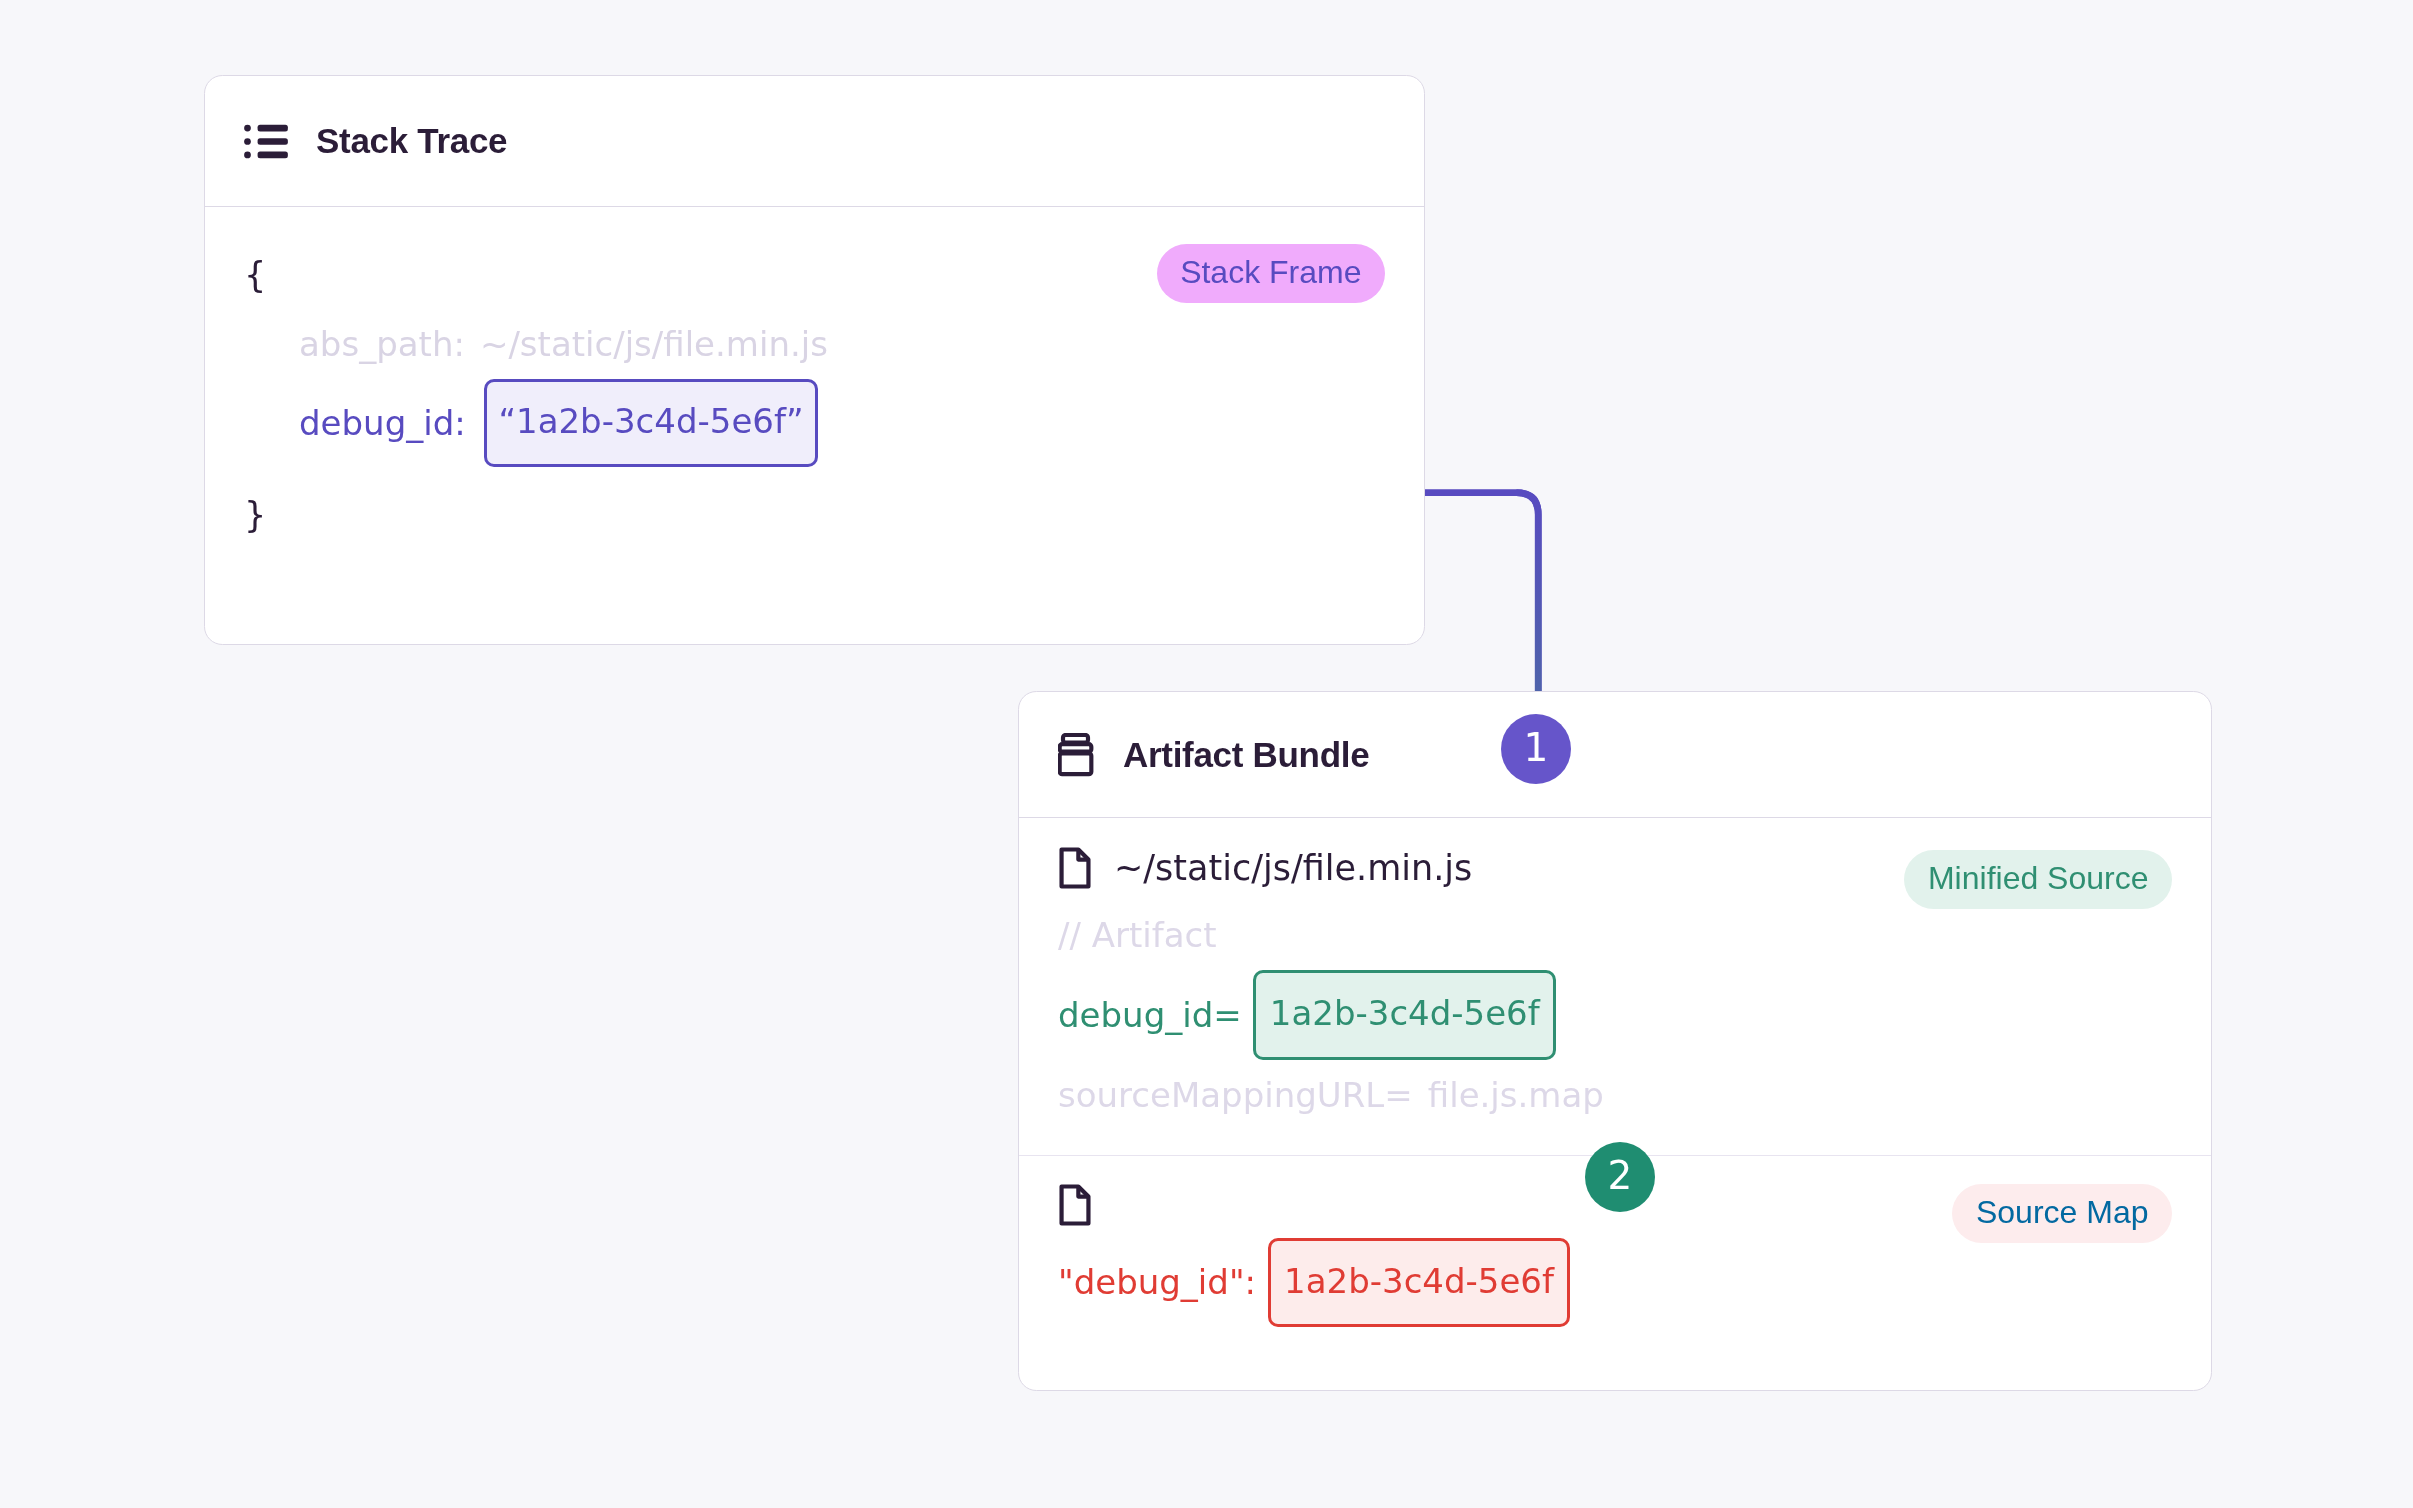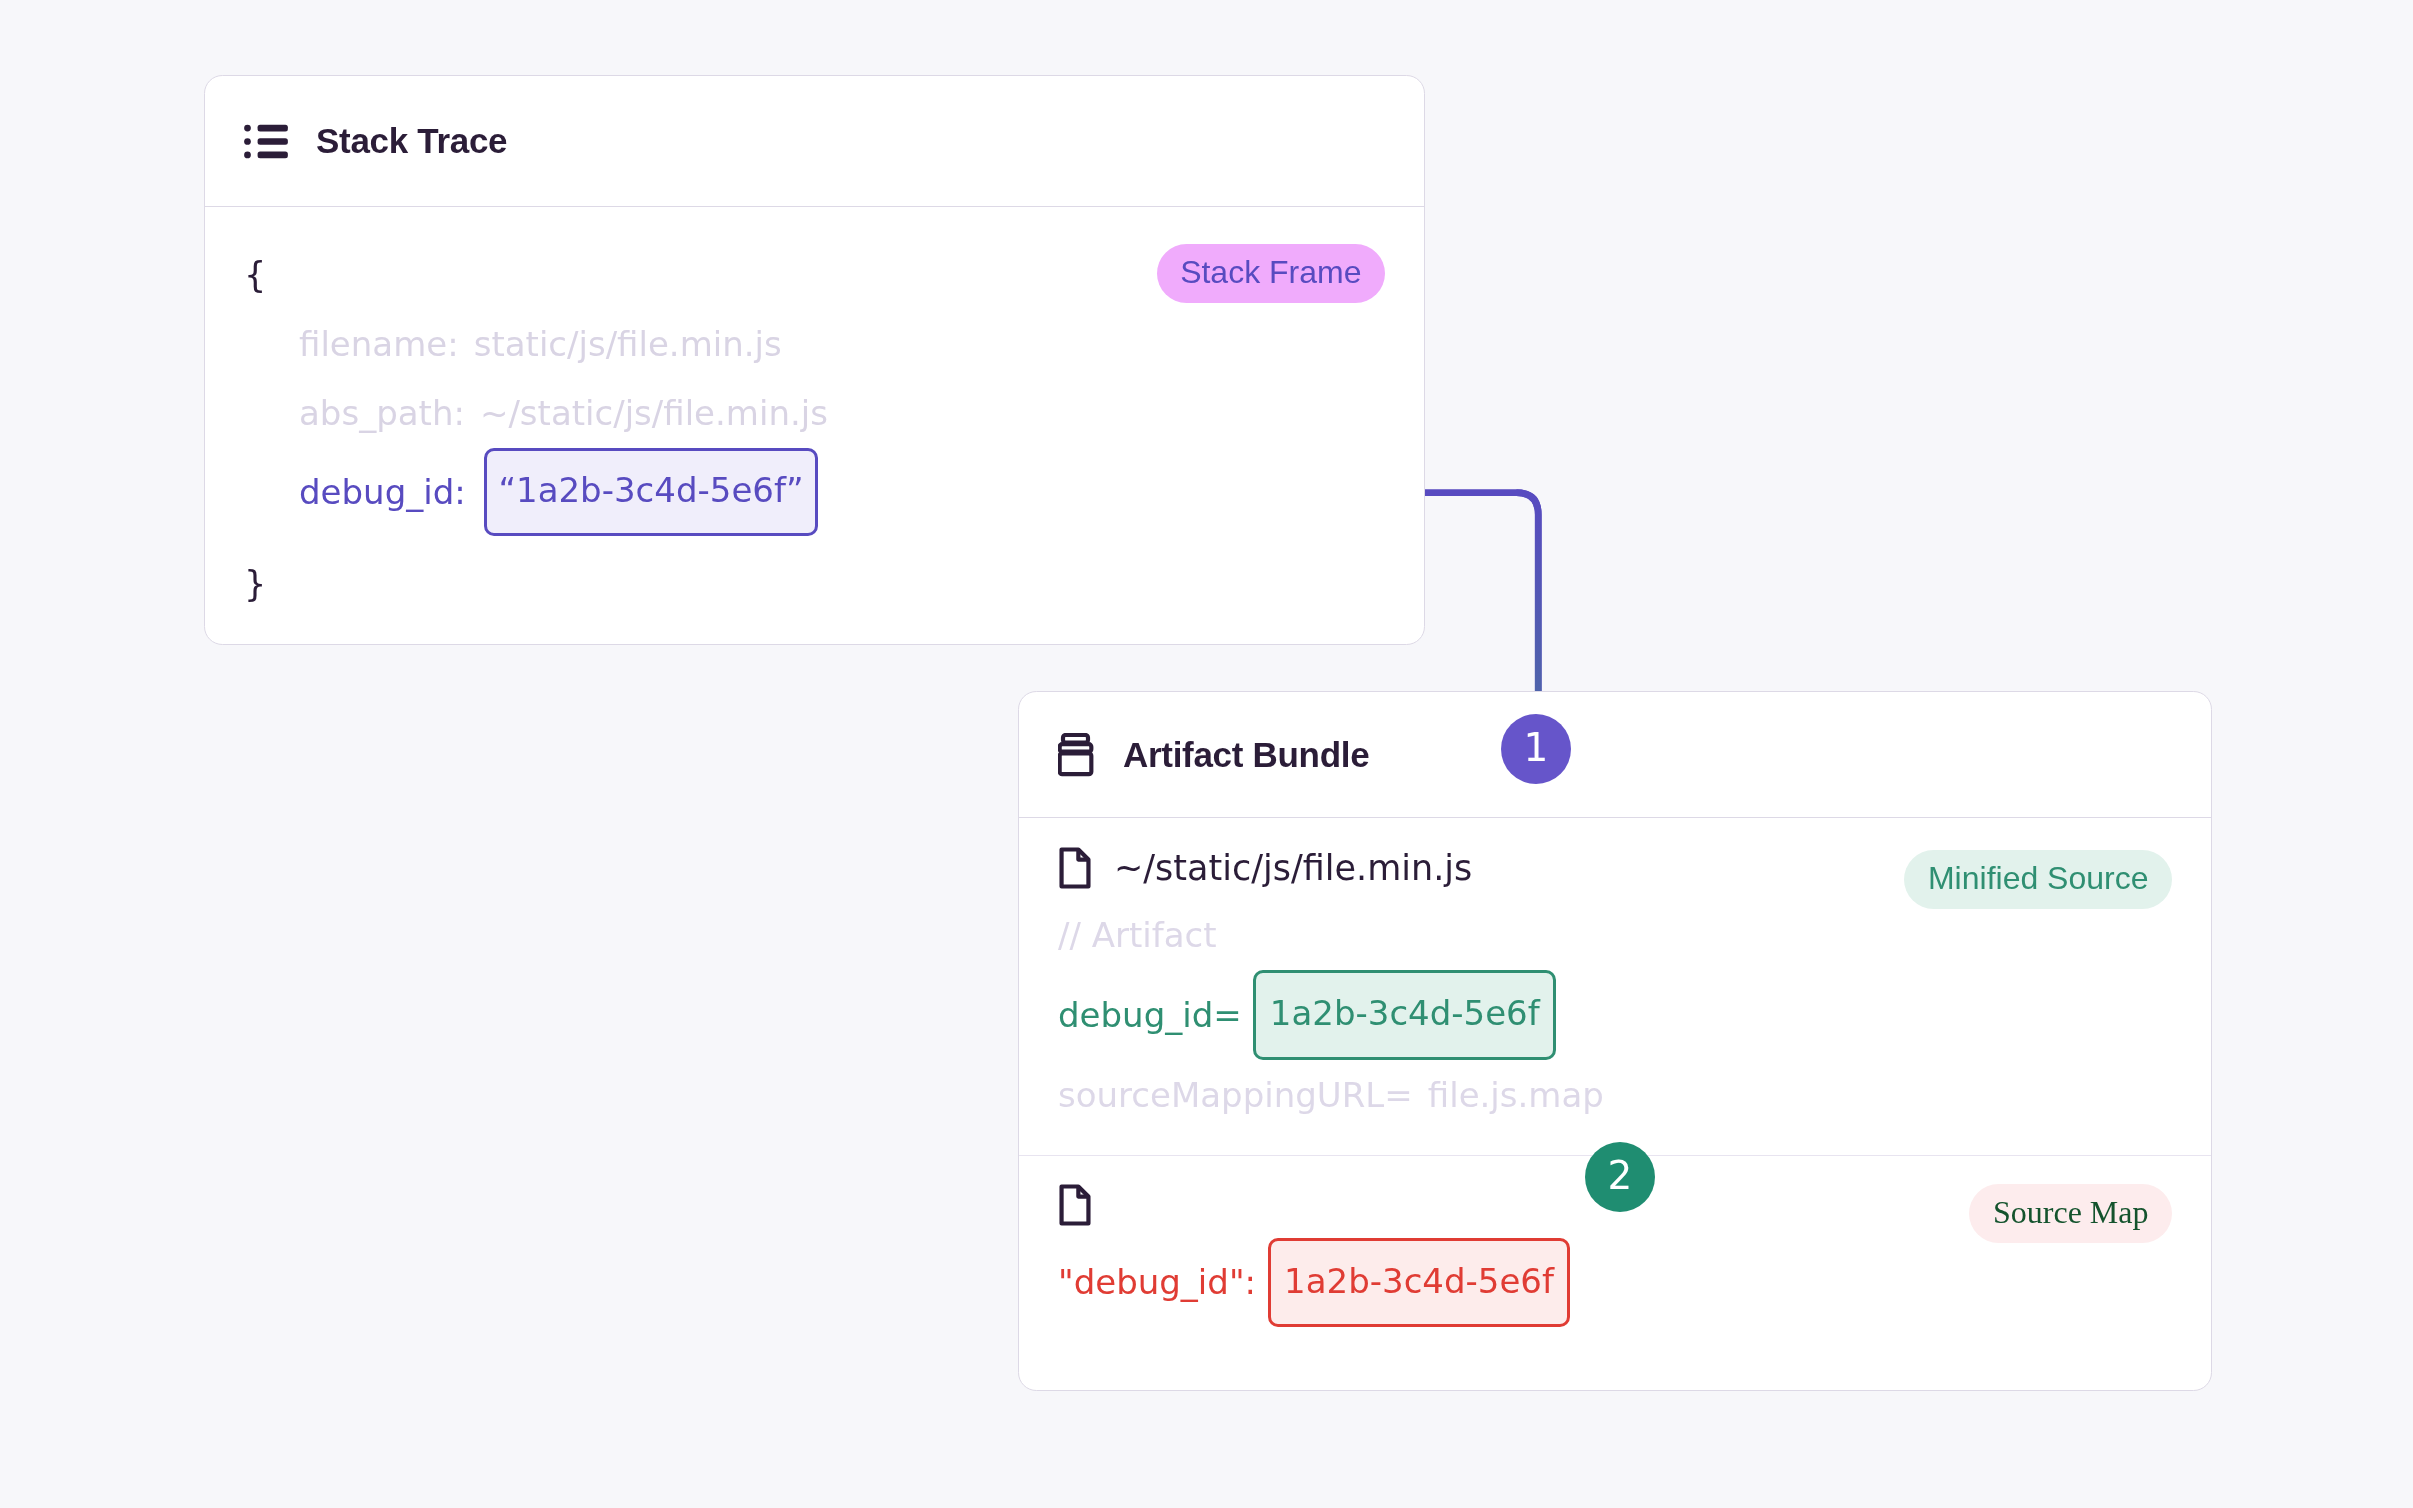--- a/index.html
+++ b/index.html
@@ -153,21 +153,21 @@
     align-items: center;
     border-radius: 837px;
     font-size: 32px;
     padding: 11.7px 23.5px 15px 23.5px;
     white-space: nowrap;
     line-height: 1;
   }
 
   .pill-purple { background: #f0abfc; color: #584bc0; }
   .pill-green  { background: #e2f2ec; color: #2f8f72; }
-  .pill-red    { background: #fdeced; color: #14532d; font-family: Liberation Serif, serif; }
+  .pill-red    { background: #fdeced; color: #0369a1; }
 
   #pill-stack-frame { right: 39px; top: 37px; }
 
   
   #card-artifact-bundle {
     left: 1018px;
     top: 691px;
     width: 1194px;
     height: 700px;
     text-align: center;
@@ -274,25 +274,20 @@
     </header>
 
     <div class="card-body">
 
       <span class="pill pill-purple" id="pill-stack-frame">Stack Frame</span>
 
       <div class="code-line">
         <span class="brace">{</span>
       </div>
 
-      <div class="code-line indent">
-        <span class="muted-key">filename:</span>
-        <span class="gap-sm"></span>
-        <span class="muted-val">static/js/file.min.js</span>
-      </div>
 
       <div class="code-line indent">
         <span class="muted-key">abs_path:</span>
         <span class="gap-sm"></span>
         <span class="muted-val">~/static/js/file.min.js</span>
       </div>
 
       <div class="code-line indent">
         <span class="key-purple">debug_id:</span>
         <span class="chip chip-purple">“1a2b-3c4d-5e6f”</span>

